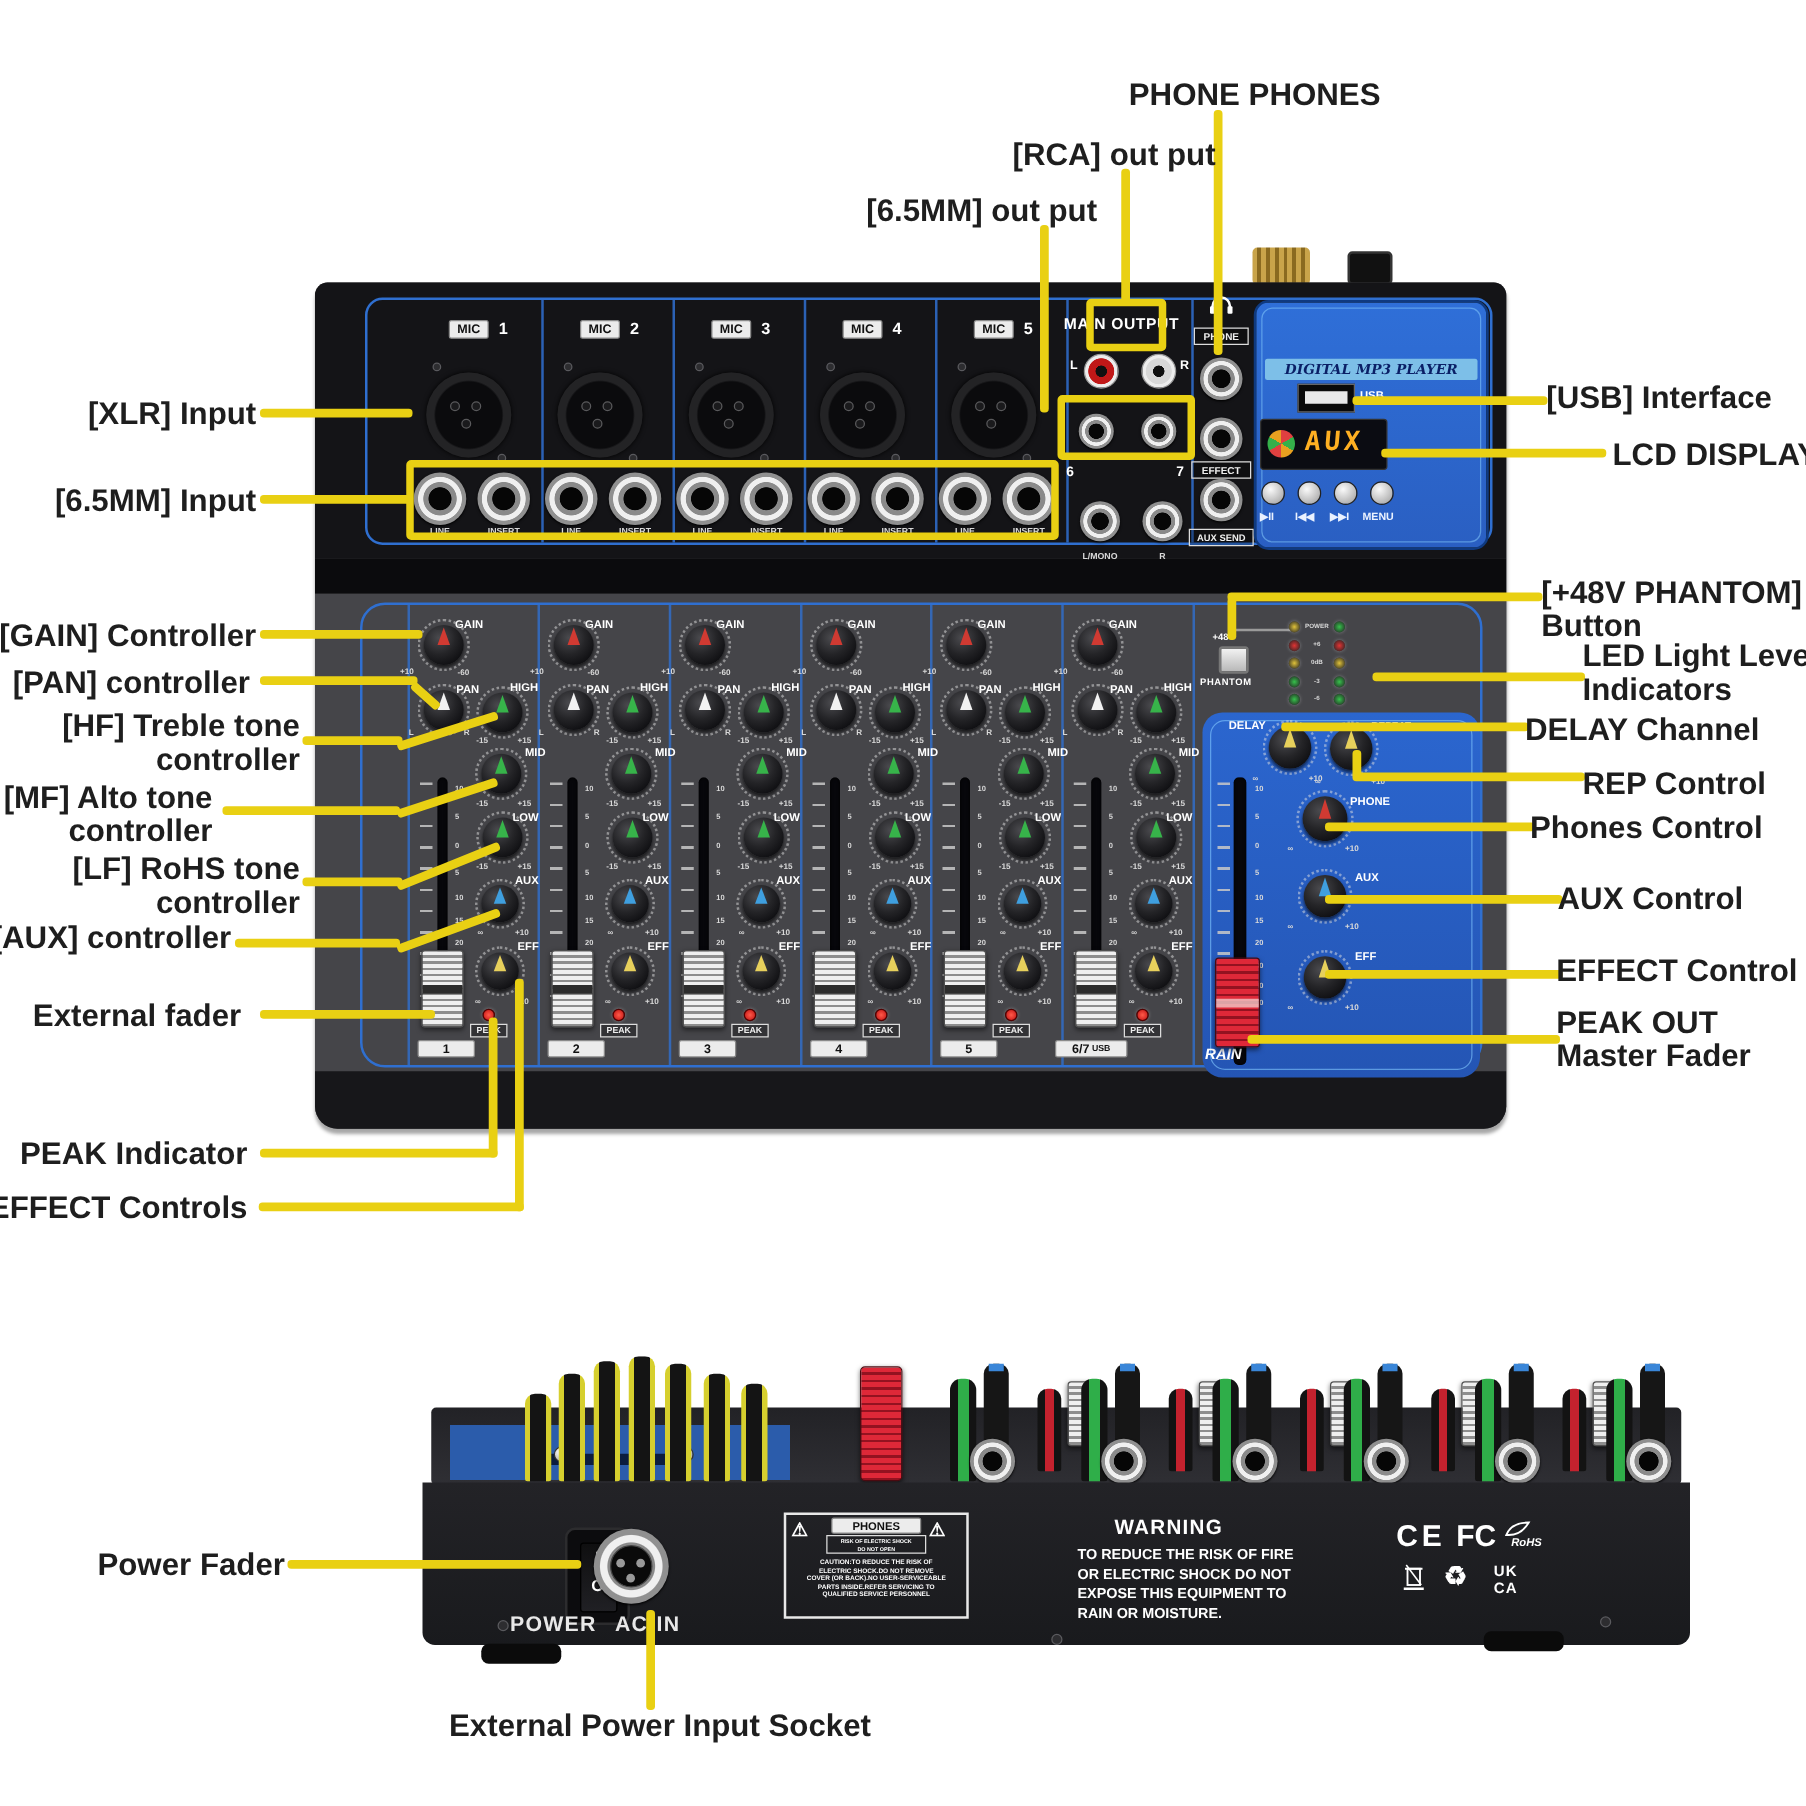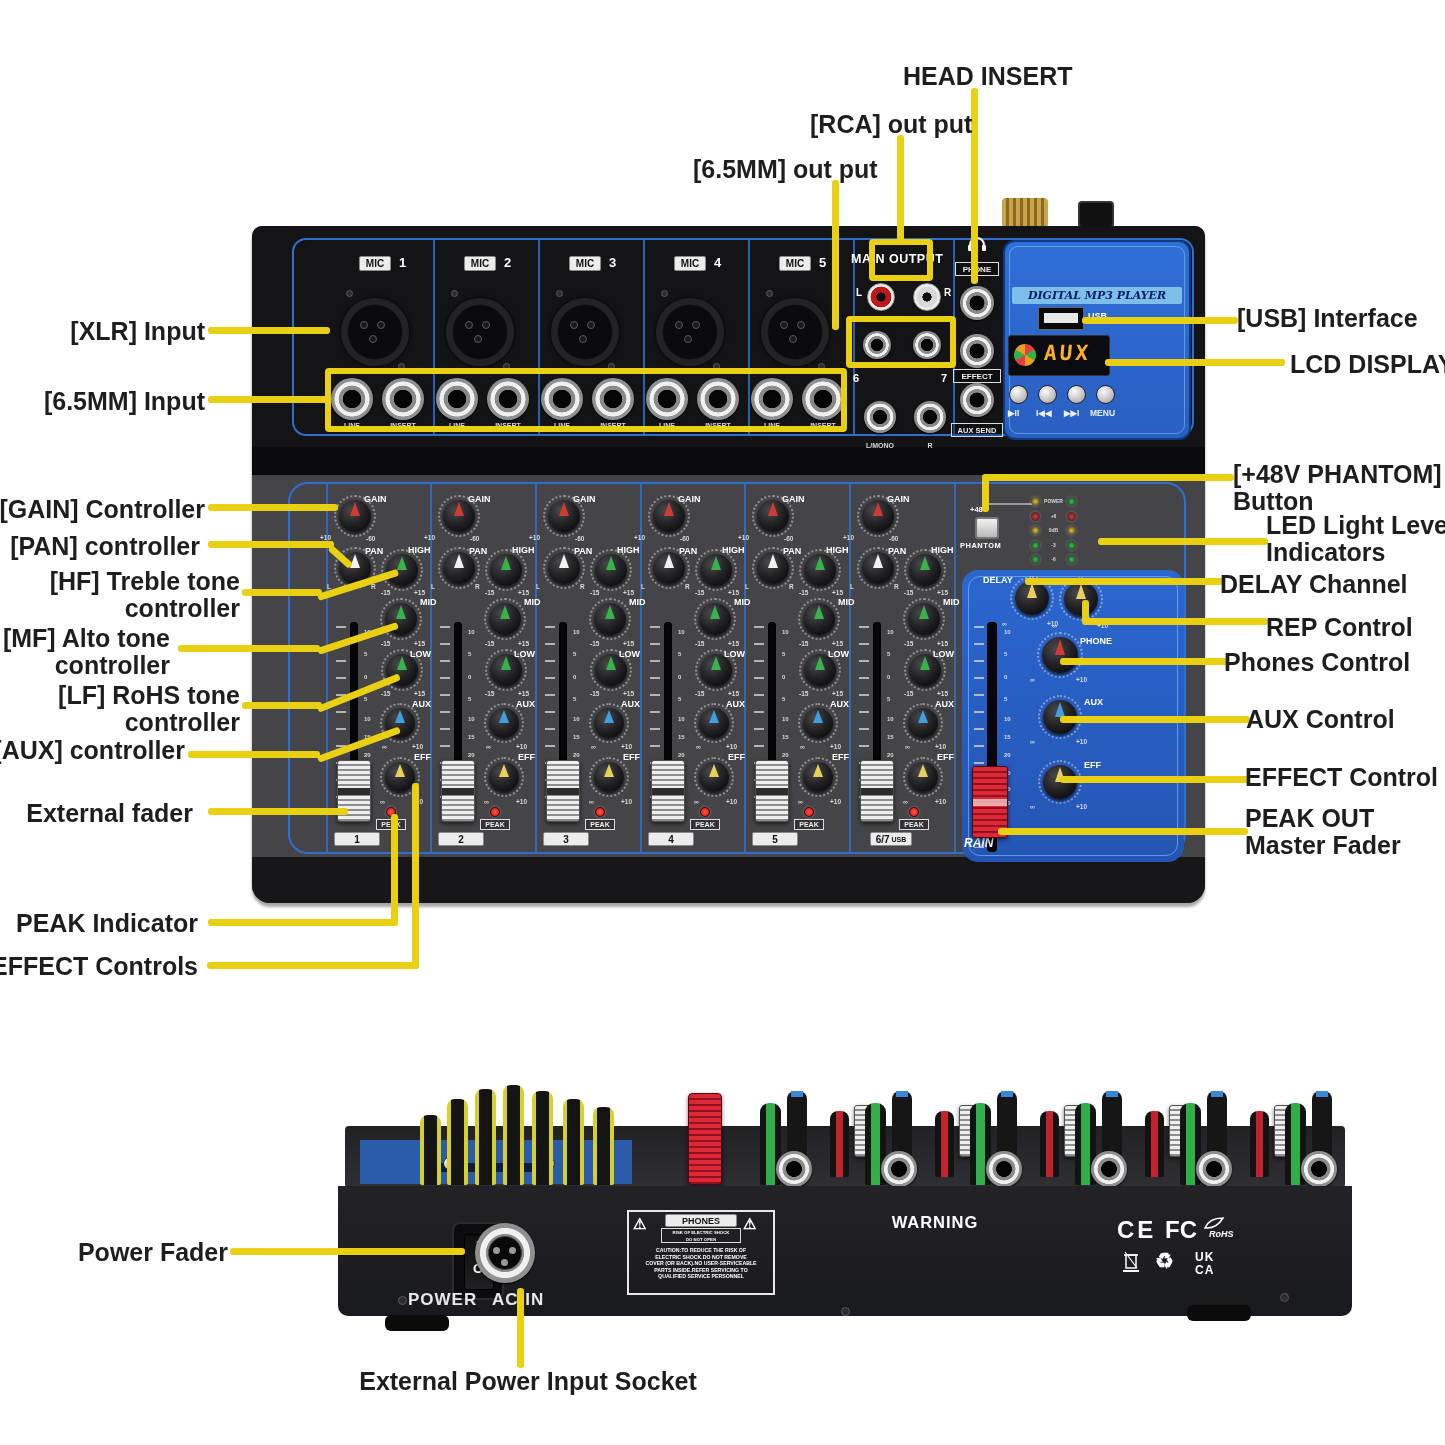--- a/index.html
+++ b/index.html
@@ -31,21 +31,21 @@
     border:1px solid #4f4f4f; border-radius:3px; box-shadow:0 2px 4px rgba(0,0,0,.55); }
   .rcap { position:absolute; background:repeating-linear-gradient(180deg,#de2838 0 4px,#931220 4px 6px);
     border:1px solid #4a0a10; border-radius:3px; box-shadow:0 2px 4px rgba(0,0,0,.55); }
   .led { position:absolute; border-radius:50%; box-shadow:0 0 3px rgba(255,255,255,.35); }
   .scrw { position:absolute; border-radius:50%; background:#2d2d30; border:1px solid #5a5a5e; }
   svg { display:block; }
 </style>
 </head>
 <body>
 
-<div class="co" style="left:903px;top:62px">HEAD INSERT</div>
+<div class="co" style="left:903px;top:62px">PHONE PHONES</div>
 <div class="co" style="left:810px;top:110px">[RCA] out put</div>
 <div class="co" style="left:693px;top:155px">[6.5MM] out put</div>
 
 <div class="co" style="right:1240px;top:317px">[XLR] Input</div>
 <div class="co" style="right:1240px;top:387px">[6.5MM] Input</div>
 <div class="co" style="right:1240px;top:495px">[GAIN] Controller</div>
 <div class="co" style="right:1245px;top:532px">[PAN] controller</div>
 <div class="co" style="right:1205px;top:567px">[HF] Treble tone</div>
 <div class="co" style="right:1205px;top:594px">controller</div>
 <div class="co" style="right:1275px;top:624px">[MF] Alto tone</div>
@@ -558,21 +558,21 @@
     <div class="s" style="left: 635px; top: 508px; font-size: 6px;">15</div>
     <div class="s" style="left: 635px; top: 526px; font-size: 6px;">20</div>
     <div class="s" style="left: 635px; top: 544px; font-size: 6px;">30</div>
     <div class="s" style="left: 635px; top: 560px; font-size: 6px;">40</div>
     <div class="s" style="left: 635px; top: 574px; font-size: 6px;">60</div>
     <div class="led" style="left:657px;top:581px;width:10px;height:10px;background:radial-gradient(circle,#ff5a4a,#c01010);border:1px solid #500"></div>
     <div class="wbox" style="left:647px;top:593px;width:30px;height:11px;font-size:7px">PEAK</div>
     <div class="fcap" style="left:608px;top:534px;width:34px;height:62px">
       <div style="position:absolute;left:0;top:27px;width:32px;height:7px;background:#2c2c2c"></div>
     </div>
-    <div class="lblbox" style="left:618px;top:606px;width:42px;height:14px;font-size:10px">6/7<span style="font-size:7px;margin-left:2px">USB</span></div>
+    <div class="lblbox" style="left:592px;top:606px;width:58px;height:14px;font-size:10px">6/7<span style="font-size:7px;margin-left:2px">USB</span></div>
     <div class="t" style="left:718px;top:279px;font-size:7.5px">+48V</div>
     <div style="position:absolute;left:733px;top:277px;width:48px;height:2px;background:#9a9a9a"></div>
     <div style="position:absolute;left:723px;top:291px;width:24px;height:22px;border-radius:3px;background:linear-gradient(180deg,#f2f2f2,#b8b8b8);border:2px solid #777"></div>
     <div class="t" style="left:708px;top:315px;font-size:7.5px;letter-spacing:.5px">PHANTOM</div>
     <div class="led" style="left:779px;top:271px;width:9px;height:9px;background:radial-gradient(circle,#e0c23a,#222 95%)"></div>
     <div class="led" style="left:815px;top:271px;width:9px;height:9px;background:radial-gradient(circle,#37c14c,#222 95%)"></div>
     <div class="s" style="left:788px;top:272px;width:27px;text-align:center;font-size:5px">POWER</div>
     <div class="led" style="left:779px;top:286px;width:9px;height:9px;background:radial-gradient(circle,#e03434,#222 95%)"></div>
     <div class="led" style="left:815px;top:286px;width:9px;height:9px;background:radial-gradient(circle,#e03434,#222 95%)"></div>
     <div class="s" style="left:788px;top:287px;width:27px;text-align:center;font-size:5px">+6</div>
@@ -707,20 +707,26 @@
       <div>DO NOT OPEN</div>
     </div>
     <div style="position:absolute;left:296px;top:162px;width:140px;color:#fff;font-weight:700;font-size:5.2px;line-height:6.6px;text-align:center">
       <div>CAUTION:TO REDUCE THE RISK OF</div>
       <div>ELECTRIC SHOCK.DO NOT REMOVE</div>
       <div>COVER (OR BACK).NO USER-SERVICEABLE</div>
       <div>PARTS INSIDE.REFER SERVICING TO</div>
       <div>QUALIFIED SERVICE PERSONNEL</div>
     </div>
     <div class="t" style="left:520px;top:128px;width:160px;text-align:center;font-size:16.5px;letter-spacing:1px">WARNING</div>
+    <div style="position:absolute;left:527px;top:152px;color:#fff;font-weight:700;font-size:11.5px;line-height:15.5px">
+      <div>TO REDUCE THE RISK OF FIRE</div>
+      <div>OR ELECTRIC SHOCK DO NOT</div>
+      <div>EXPOSE THIS EQUIPMENT TO</div>
+      <div>RAIN OR MOISTURE.</div>
+    </div>
     <div class="t" style="left:782px;top:131px;font-size:24px;letter-spacing:3px">CE</div>
     <div class="t" style="left:830px;top:131px;font-size:24px">FC</div>
     <div style="position:absolute;left:868px;top:131px;width:22px;height:14px">
       <svg width="22" height="14">
         <path d="M2 12 Q6 2 20 2 Q14 12 4 12 Z" fill="none" stroke="#fff" stroke-width="1.5"></path>
       </svg>
     </div>
     <div class="t" style="left:874px;top:144px;font-size:9px;font-style:italic">RoHS</div>
     <div style="position:absolute;left:787px;top:166px;width:18px;height:24px">
       <svg width="18" height="24">

